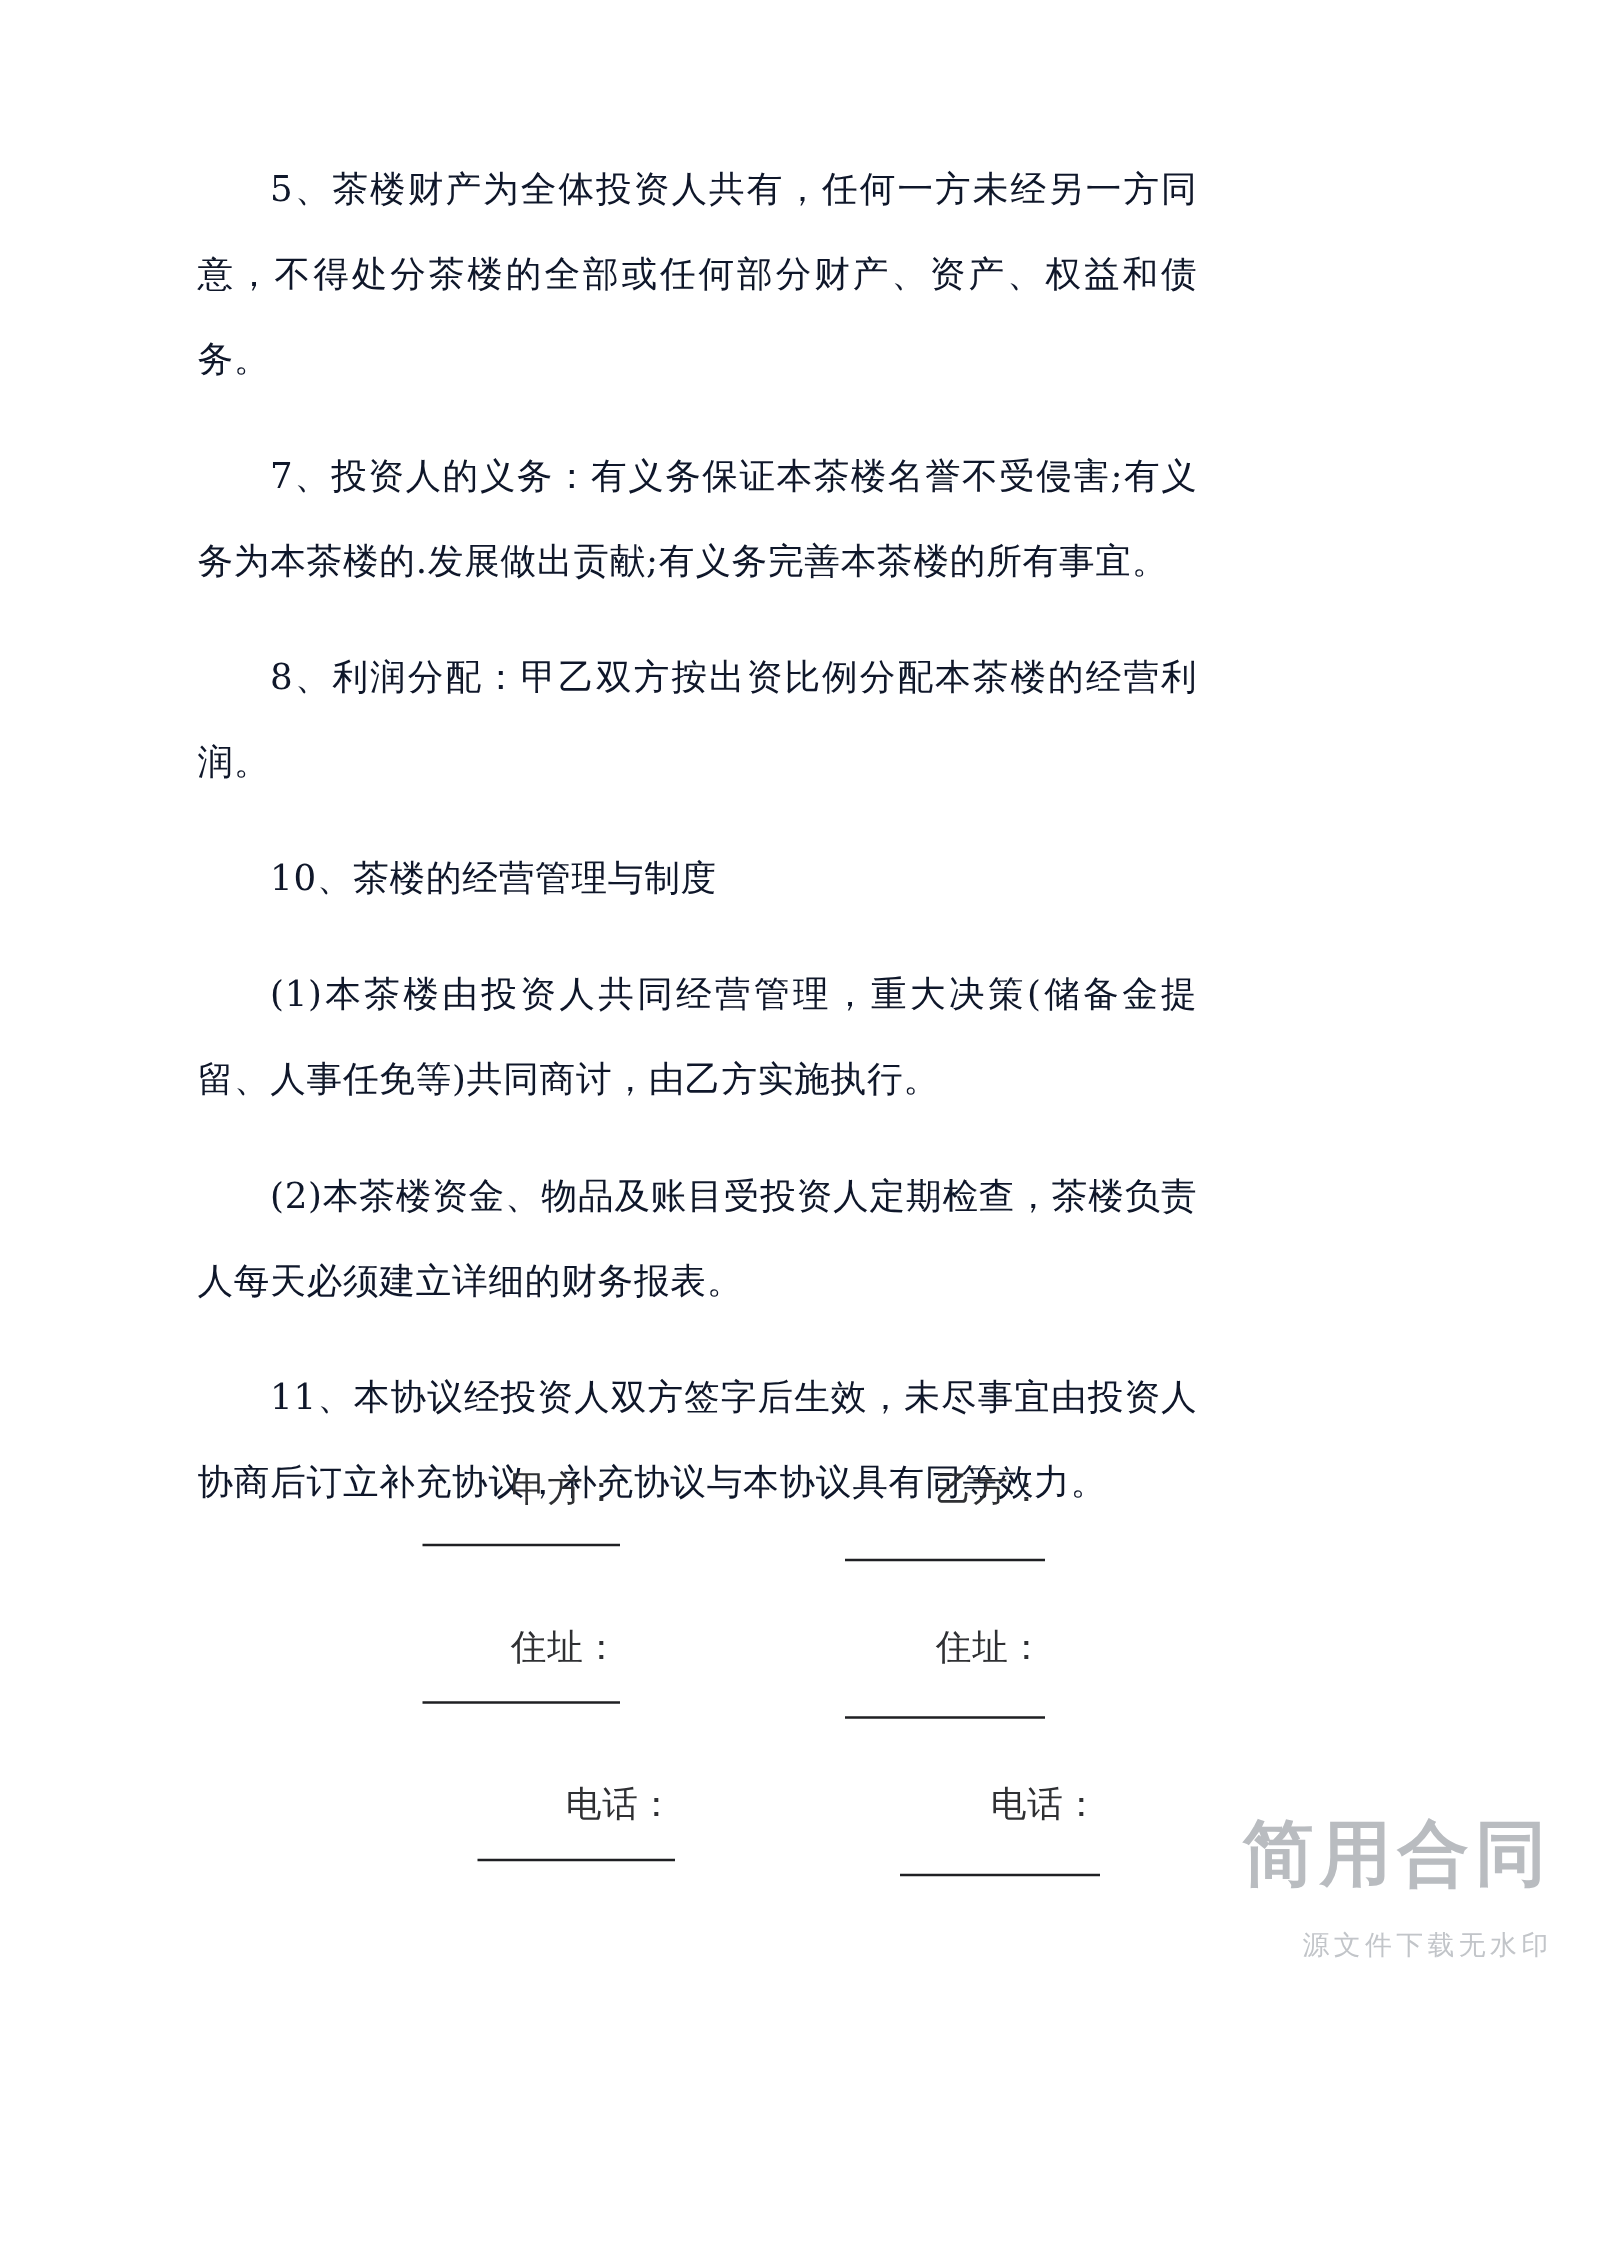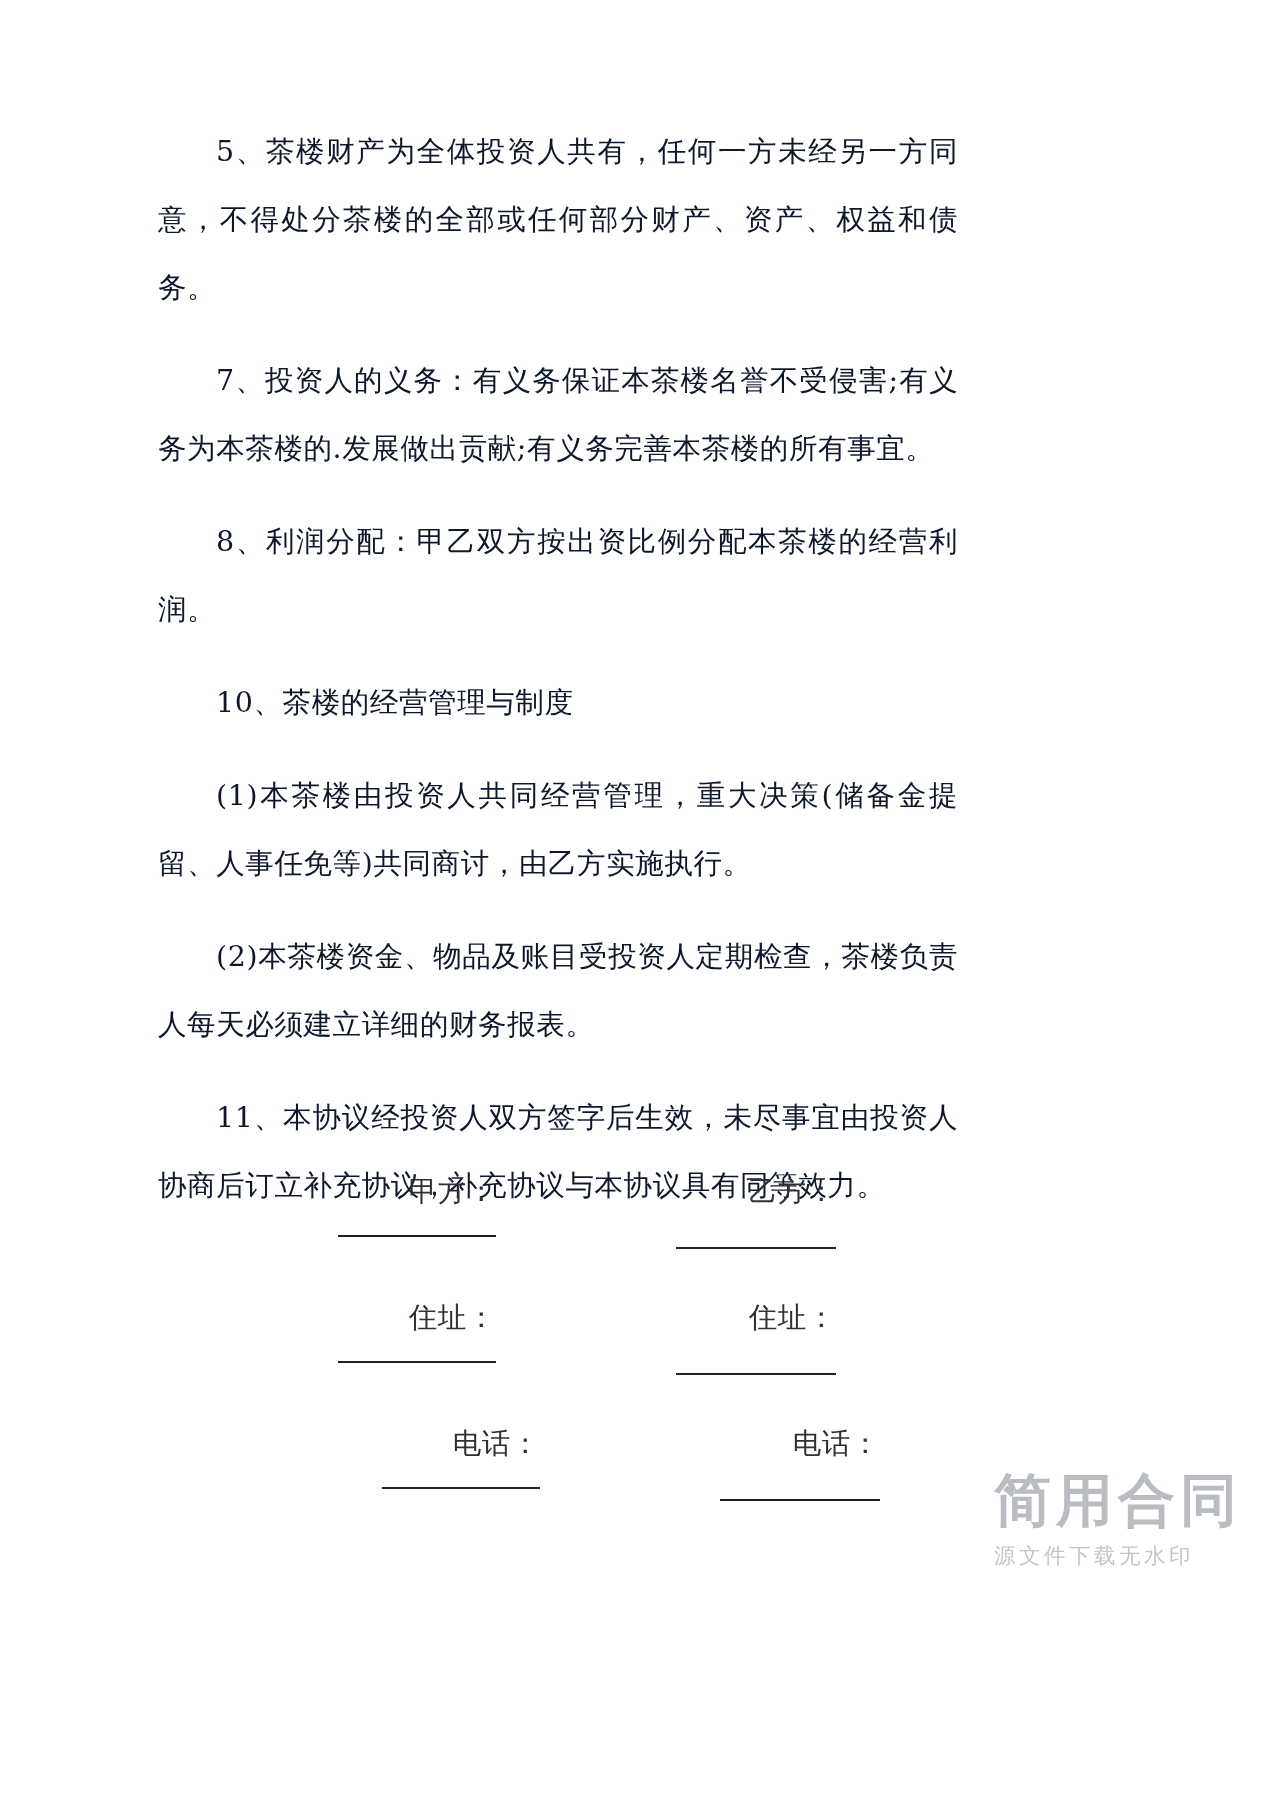--- a/index.html
+++ b/index.html
@@ -82,33 +82,33 @@
     margin-left: 12px;
     height: 26px;
   }
   .sig-line.wide { width: 160px; }
 
   
   .watermark {
     position: absolute;
     right: 38px;
     bottom: 240px;
-    text-align: left;
+    text-align: right;
     user-select: none;
   }
   .wm-main {
     font-size: 57px;
     font-weight: 700;
     color: #b9bcc0;
     letter-spacing: 5px;
     line-height: 1.05;
     font-family: "DejaVu Sans", "Liberation Sans", sans-serif;
   }
   .wm-sub {
-    margin-top: 10px;
+    margin-top: 27px;
     font-size: 21.5px;
     color: #c2c5c9;
     letter-spacing: 3.5px;
     font-family: Liberation Sans, sans-serif;
   }
 </style>
 </head>
 <body>
 
 <div class="page">

